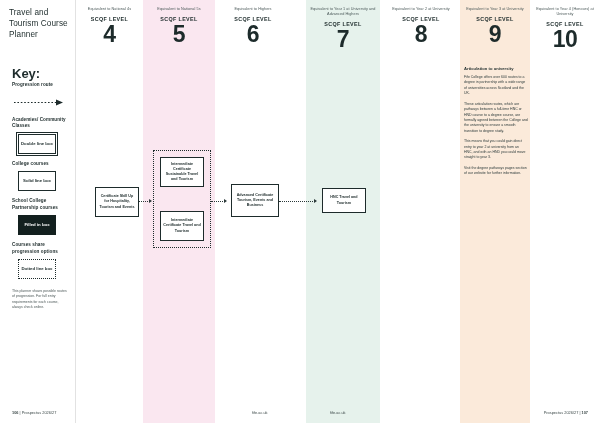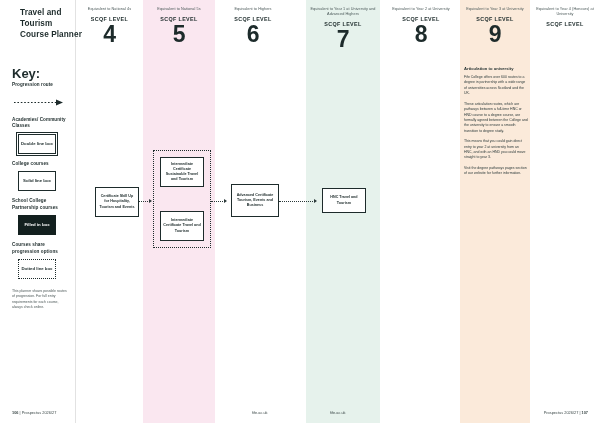--- a/index.html
+++ b/index.html
@@ -15,22 +15,22 @@
 
   
   .band{position:absolute;top:0;bottom:0;}
   #band5{left:143px;width:72px;background:#fae7f0;}
   #band7{left:306px;width:74px;background:#e6f2ec;}
   #band9{left:460px;width:70px;background:#fbeada;}
 
   
   #sidebar{position:absolute;left:0;top:0;width:76px;bottom:0;
            border-right:1px solid #e2e2e2;box-sizing:border-box;}
-  #title{position:absolute;left:20px;top:8px;width:62px;
-         font-size:8.2px;font-weight:bold;line-height:1.33;letter-spacing:.1px;}
+  #title{position:absolute;left:9px;top:8px;width:62px;
+         font-size:8.2px;font-weight:normal;line-height:1.33;letter-spacing:.1px;}
   #keyhead{position:absolute;left:12px;top:66px;font-size:13px;font-weight:bold;}
   #keylist{position:absolute;left:12px;top:82px;width:60px;}
   .kitem{margin-bottom:7px;}
   .klabel{font-size:4.6px;font-weight:bold;line-height:1.42;letter-spacing:.08px;}
   .kbox{width:38px;height:20px;margin-top:4px;margin-left:6px;
         display:flex;align-items:center;justify-content:center;text-align:center;
         font-size:4.3px;font-weight:bold;line-height:1.35;box-sizing:border-box;}
   .kbox.double{border:1px solid #1d2b2b;outline:1px solid #1d2b2b;outline-offset:1.5px;}
   .kbox.solid{border:1.6px solid #1d2b2b;}
   .kbox.filled{background:#13201f;color:#ffffff;border:none;}
@@ -181,20 +181,21 @@
       <div class="eq">Equivalent to Year 3 at University</div>
       <div class="scqf">SCQF LEVEL</div>
       <div class="lvl">9</div>
     </div>
   </div>
 
   <div class="col" style="left:530px;width:70px;">
     <div class="colhead">
       <div class="eq">Equivalent to Year 4 (Honours) at University</div>
       <div class="scqf">SCQF LEVEL</div>
+      <div class="lvl">10</div>
     </div>
   </div>
 
   <div class="cbox" id="box-l4">Certificate Skill Up for Hospitality, Tourism and Events</div>
 
   <div id="group-l5"></div>
   <div class="cbox" id="box-l5a">Intermediate Certificate Sustainable Travel and Tourism</div>
   <div class="cbox" id="box-l5b">Intermediate Certificate Travel and Tourism</div>
 
   <div class="cbox" id="box-l6">Advanced Certificate Tourism, Events and Business</div>

